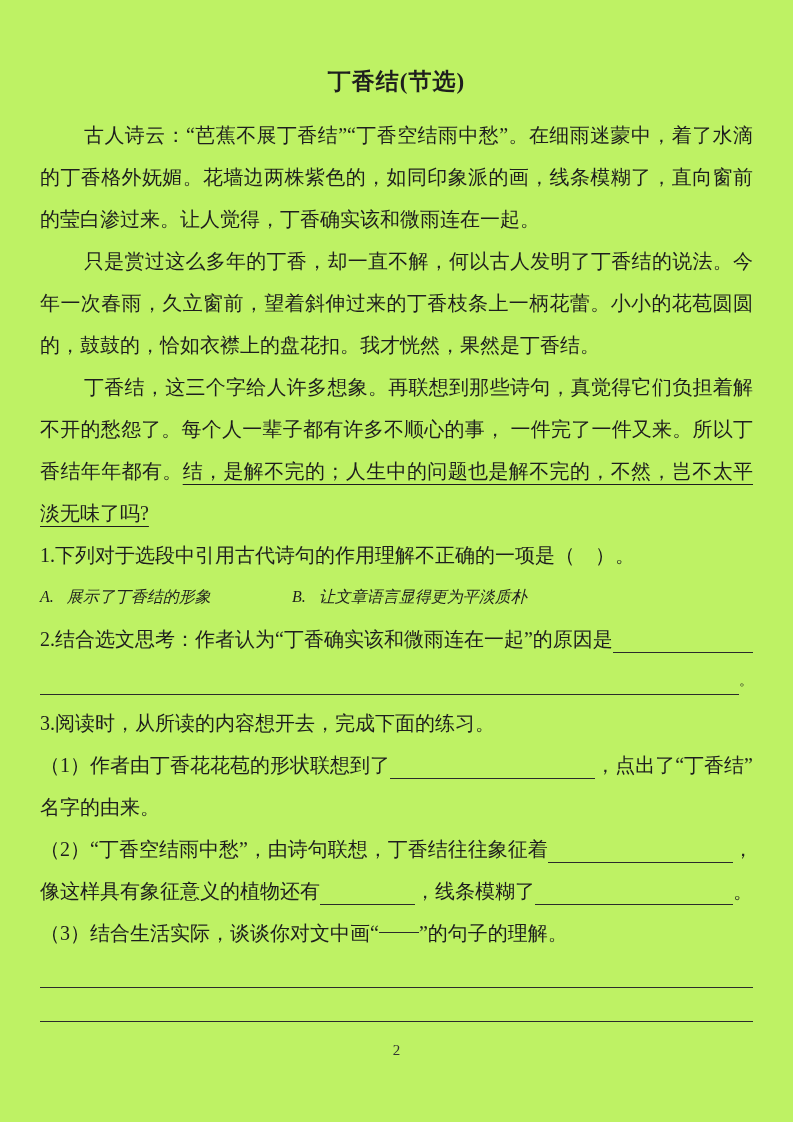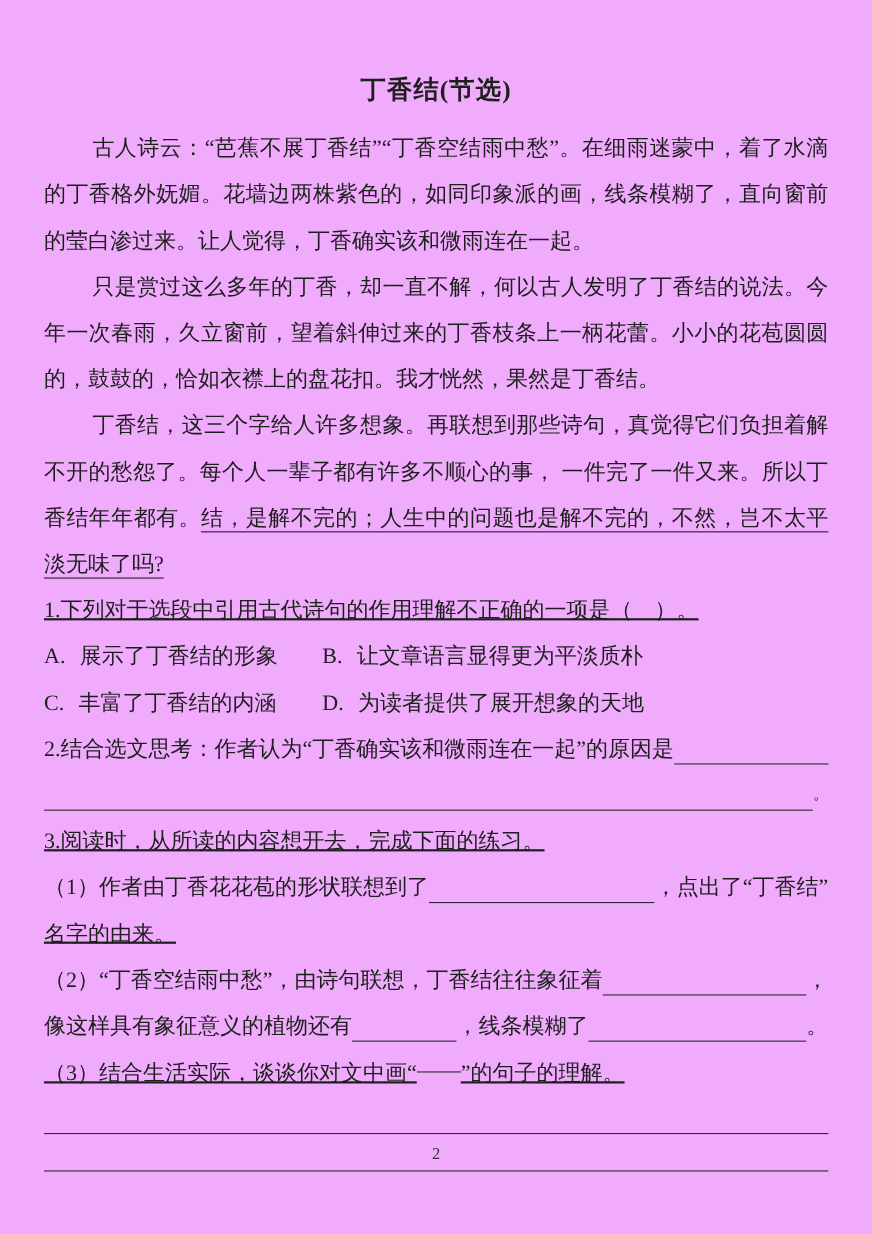--- a/index.html
+++ b/index.html
@@ -5,21 +5,21 @@
   html, body {
     margin: 0;
     padding: 0;
     background: #ffffff;
   }
   .page {
     position: relative;
     width: 793px;
     height: 1122px;
     margin: 0 auto;
-    background: #f0abfc;
+    background: #bef264;
     color: #1e1e1e;
     font-family: "Liberation Serif", "DejaVu Serif", serif;
     overflow: hidden;
   }
   .content {
     position: absolute;
     top: 62px;
     left: 40px;
     width: 713px;
   }
@@ -41,25 +41,25 @@
   }
   .underlined {
     text-decoration: underline;
     text-underline-offset: 6px;
     text-decoration-thickness: 1px;
   }
   .q-line {
     font-size: 20px;
     line-height: 42px;
     white-space: pre-wrap;
-    text-decoration: underline;
   }
   .opt-row {
-    font-size: 20px;
+    font-size: 16px;
     line-height: 42px;
+    font-style: italic;
   }
   .opt-first {
     display: inline-block;
     width: 248px;
     vertical-align: top;
   }
   .opt-label {
     margin-right: 13px;
   }
   .fill-row {
@@ -121,24 +121,20 @@
 
     <p class="para"><span>丁香结，这三个字给人许多想象。再联想到那些诗句，真觉得它们负担着解不开的愁怨了。每个人一辈子都有许多不顺心的事， 一件完了一件又来。所以丁香结年年都有。</span><span class="underlined">结，是解不完的；人生中的问题也是解不完的，不然，岂不太平淡无味了吗?</span></p>
 
     <div class="q-line">1.下列对于选段中引用古代诗句的作用理解不正确的一项是（    ）。</div>
 
     <div class="opt-row">
       <span class="opt-first"><span class="opt-label">A.</span><span>展示了丁香结的形象</span></span>
       <span><span class="opt-label">B.</span><span>让文章语言显得更为平淡质朴</span></span>
     </div>
 
-    <div class="opt-row">
-      <span class="opt-first"><span class="opt-label">C.</span><span>丰富了丁香结的内涵</span></span>
-      <span><span class="opt-label">D.</span><span>为读者提供了展开想象的天地</span></span>
-    </div>
 
     <div class="fill-row">
       <span class="fr-text">2.结合选文思考：作者认为“丁香确实该和微雨连在一起”的原因是</span>
       <span class="blank grow"></span>
     </div>
 
     <div class="fill-row">
       <span class="blank grow"></span>
       <span class="line-end-period">。</span>
     </div>

